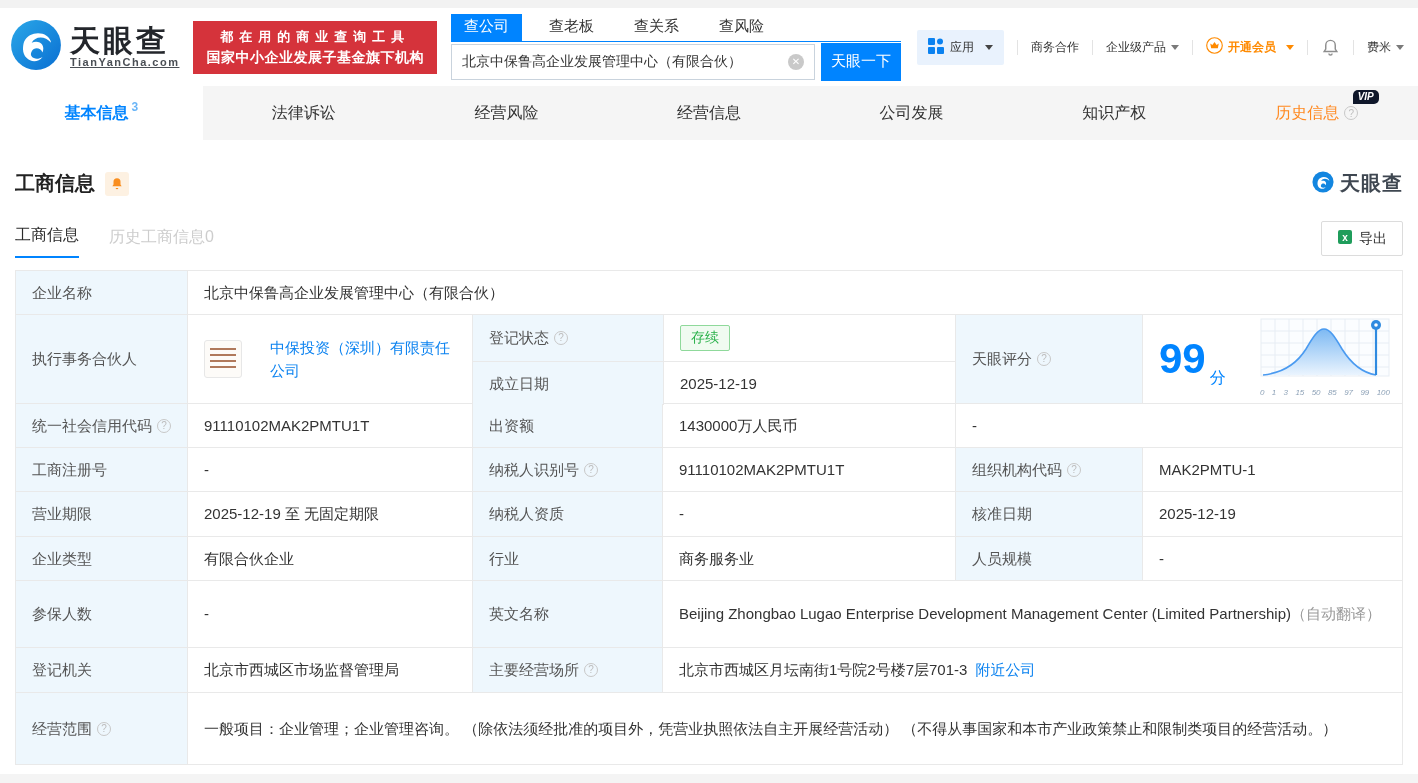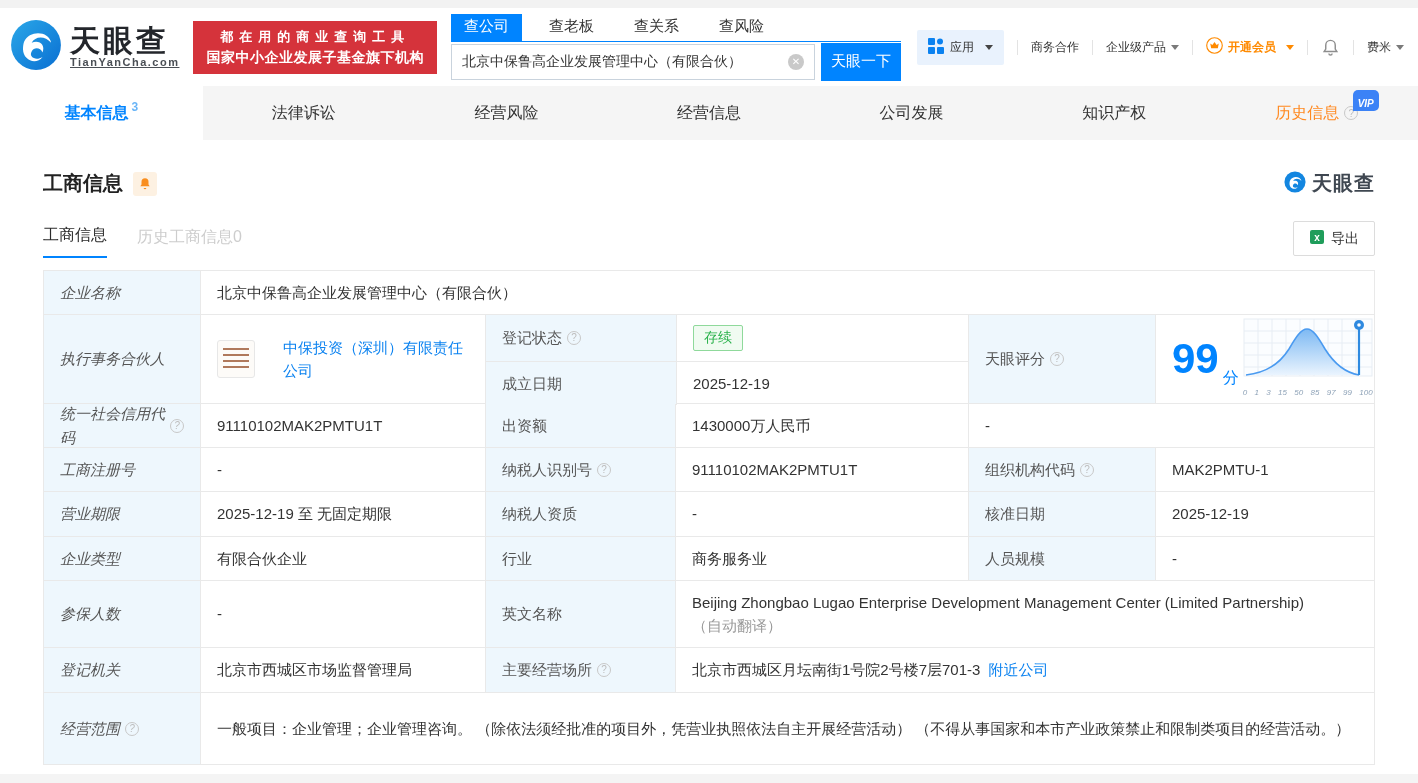--- a/index.html
+++ b/index.html
@@ -36,46 +36,46 @@
   .caret.orange { border-top-color:#ff8a00; }
   .hitem { display:flex; align-items:center; cursor:pointer; white-space:nowrap; }
   .vip-link { color:#ff8a00; font-weight:700; display:flex; align-items:center; gap:5px; cursor:pointer; }
   
   .nav { display:flex; height:54px; background:#f5f5f5; }
   .nav-tab { flex:1; display:flex; align-items:center; justify-content:center; font-size:16px; color:#333;
      cursor:pointer; position:relative; }
   .nav-tab.active { background:#fff; color:#0084ff; font-weight:700; }
   .nav-count { font-size:12px; color:#6ab5f7; margin-left:3px; transform:translateY(-6px); }
   .nav-tab.vip-tab { color:#ff8a22; }
-  .vip-badge { position:absolute; top:4px; right:calc(50% - 62px); background:#3b82f6; color:#fff; font-size:10px;
-     font-weight:700; padding:8px 5px 2px; border-radius:5px 5px 5px 0; font-style:italic; }
+  .vip-badge { position:absolute; top:4px; right:calc(50% - 62px); background:#0f172a; color:#fff; font-size:10px;
+     font-weight:700; padding:1px 5px 2px; border-radius:5px 5px 5px 0; font-style:italic; }
   .help { display:inline-flex; width:14px; height:14px; border:1px solid #c8c8c8; border-radius:50%;
      color:#bdbdbd; font-size:10px; align-items:center; justify-content:center; margin-left:5px; flex:none; }
   
-  .content { padding:0 43px; }
+  .content { padding:0 15px; }
   .sec-head { display:flex; align-items:center; margin-top:30px; }
   .sec-title { font-size:20px; font-weight:700; color:#222; }
   .bell-badge { width:24px; height:24px; background:#fdf1e2; border-radius:3px; margin-left:10px;
      display:flex; align-items:center; justify-content:center; cursor:pointer; }
   .watermark { margin-left:auto; display:flex; align-items:center; gap:6px; }
   .wm-txt { font-size:20px; font-weight:800; color:#3f4751; letter-spacing:1px; }
   .subtabs { display:flex; align-items:flex-end; margin-top:24px; }
   .subtab { font-size:16px; padding-bottom:10px; margin-right:30px; cursor:pointer; }
   .subtab.active { color:#2b2b2b; border-bottom:2px solid #0084ff; }
   .subtab.muted { color:#cdcdcd; }
   .export-btn { margin-left:auto; display:flex; align-items:center; gap:6px; border:1px solid #dcdcdc;
      border-radius:2px; background:#fff; padding:7px 15px; font-size:14px; color:#333; cursor:pointer; margin-bottom:2px; }
   
   .biz-table { margin-top:12px; border:1px solid #e9e9e9; font-size:15px; color:#333; }
   .t-row { display:flex; border-bottom:1px solid #e9e9e9; }
   .t-row:last-child { border-bottom:none; }
   .cell { padding:10px 16px; display:flex; align-items:center; border-left:1px solid #e9e9e9; line-height:1.55; }
   .cell:first-child { border-left:none; }
   .lbl { background:#eef7fd; color:#555; }
-  .w1{width:156px; flex:none;font-style:italic;} .w2{width:285px; flex:none;} .w3{width:190px; flex:none;}
+  .w1{width:171px; flex:none;} .w2{width:285px; flex:none;} .w3{width:190px; flex:none;}
   .w4{width:293px; flex:none;} .w5{width:187px; flex:none;} .grow{flex:1;}
   .h44{height:44px;} .h45{height:45px;} .h67{height:67px;} .h71{height:71px;} .h89{height:89px;}
   .mid { width:483px; flex:none; display:flex; flex-direction:column; border-left:1px solid #e9e9e9; }
   .sub-row { flex:1; display:flex; }
   .sub-row:first-child { border-bottom:1px solid #e9e9e9; }
   .sub-row .cell:first-child { border-left:none; }
   .link { color:#0b82f0; cursor:pointer; text-decoration:none; }
   .badge-green { display:inline-block; padding:2px 10px; border:1px solid #8fd99b; background:#f0fbf1;
      color:#2bb24c; font-size:14px; border-radius:2px; line-height:1.4; }
   .partner-cell { gap:28px; }

